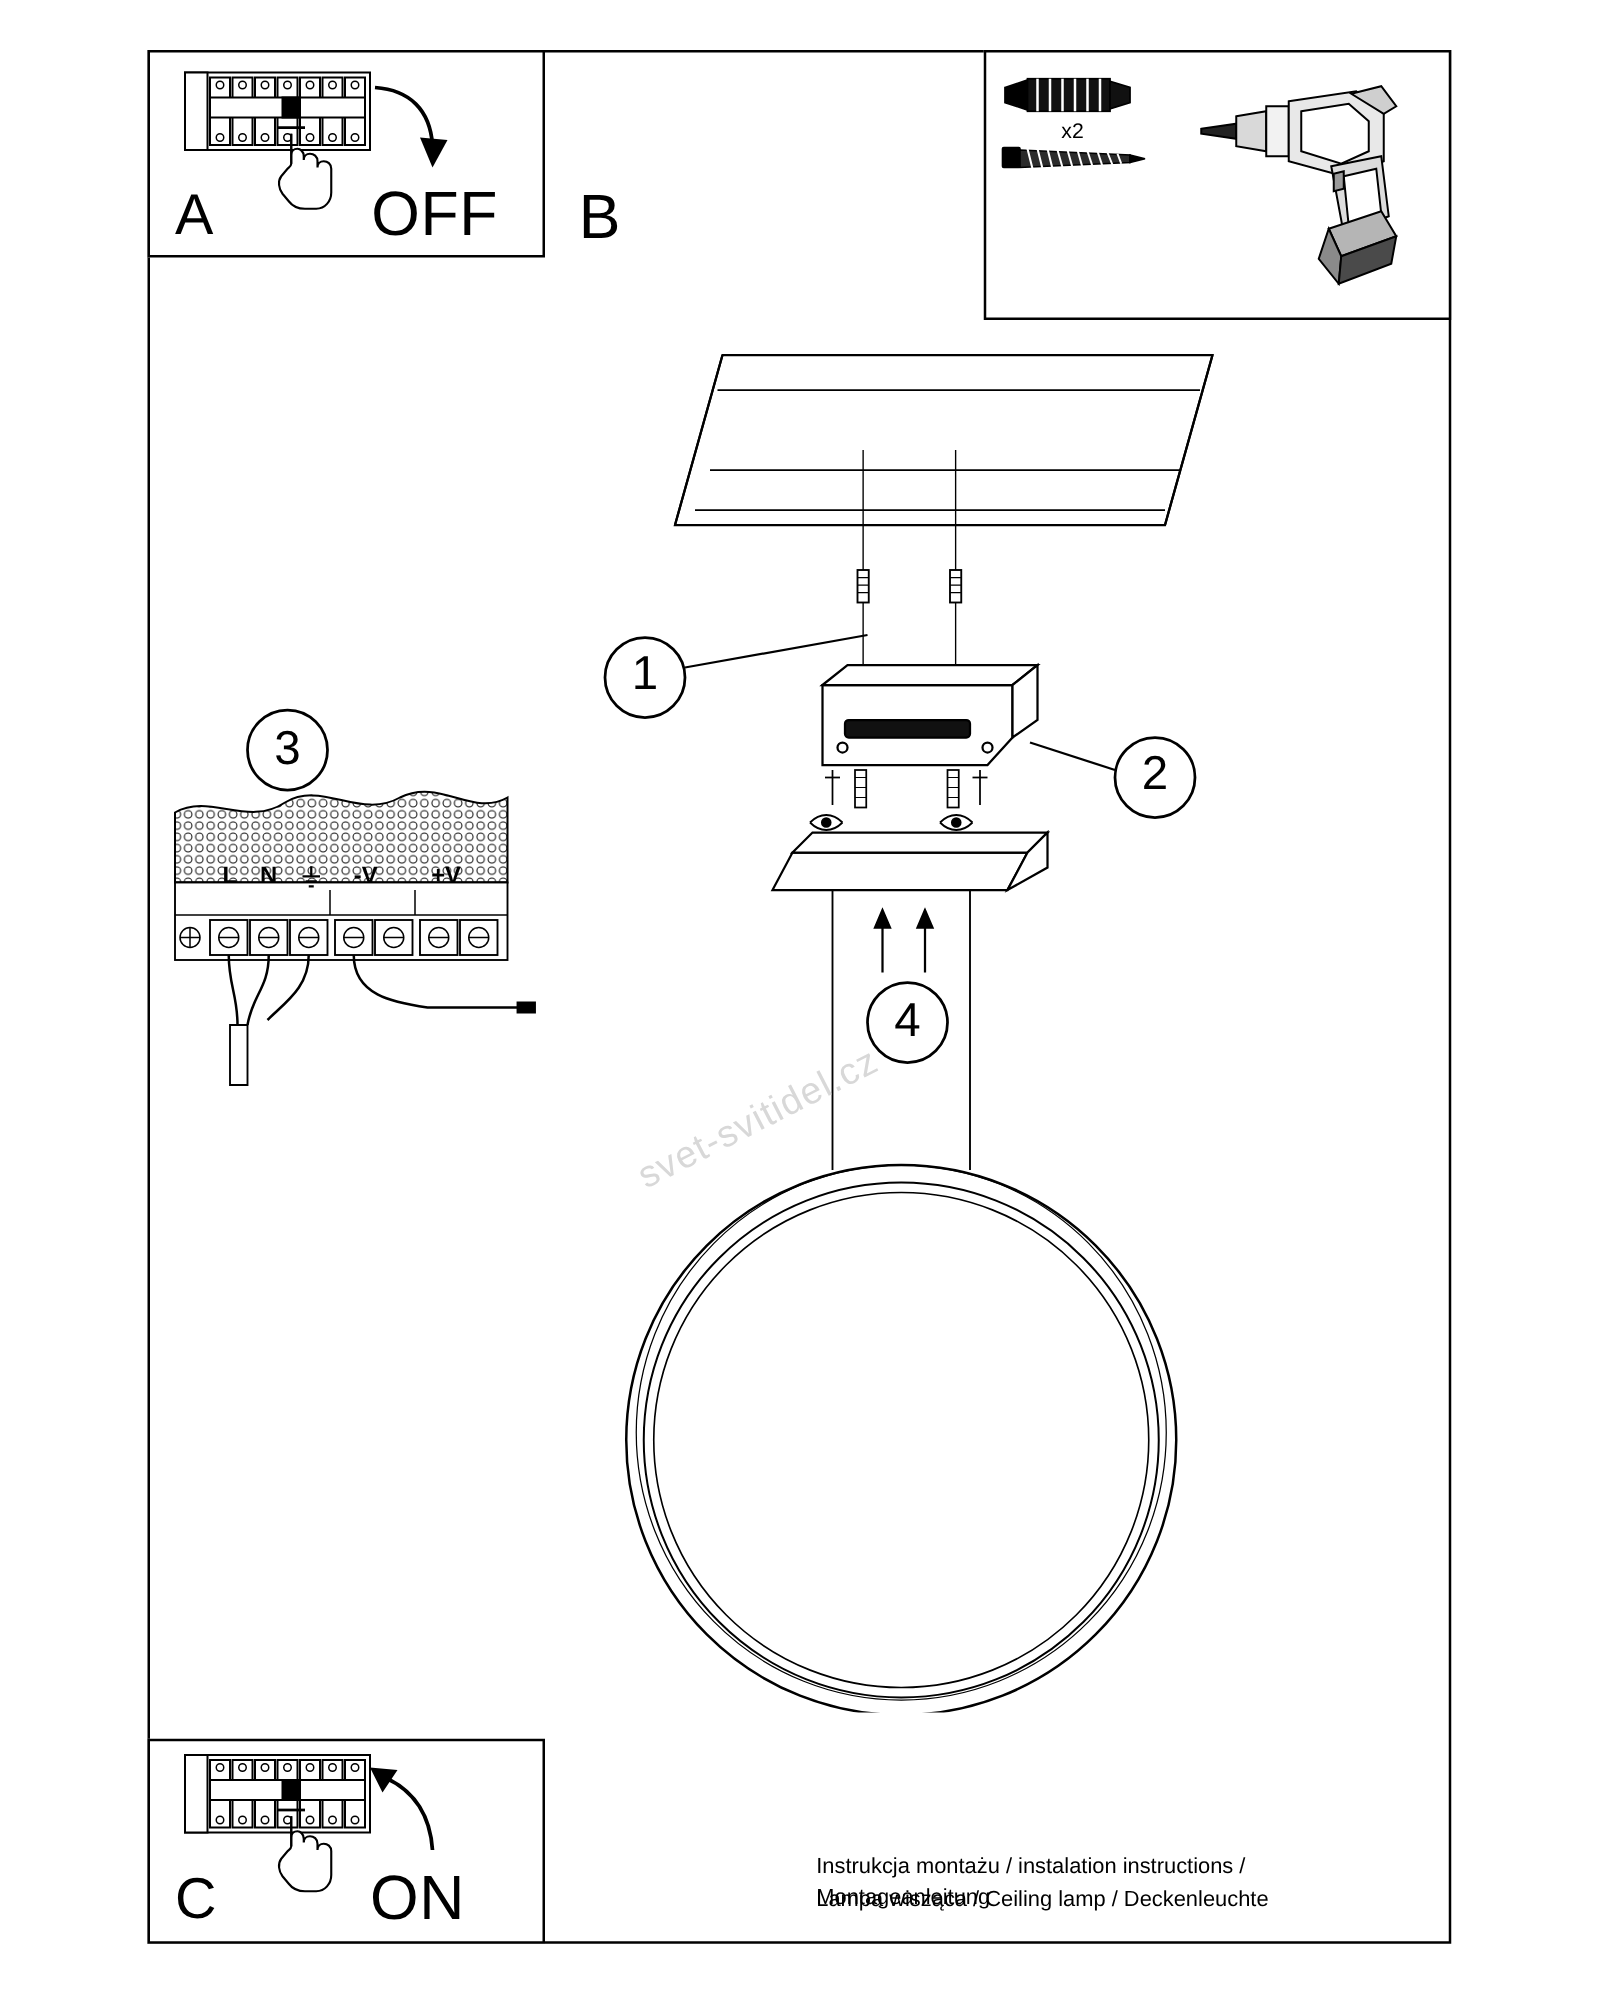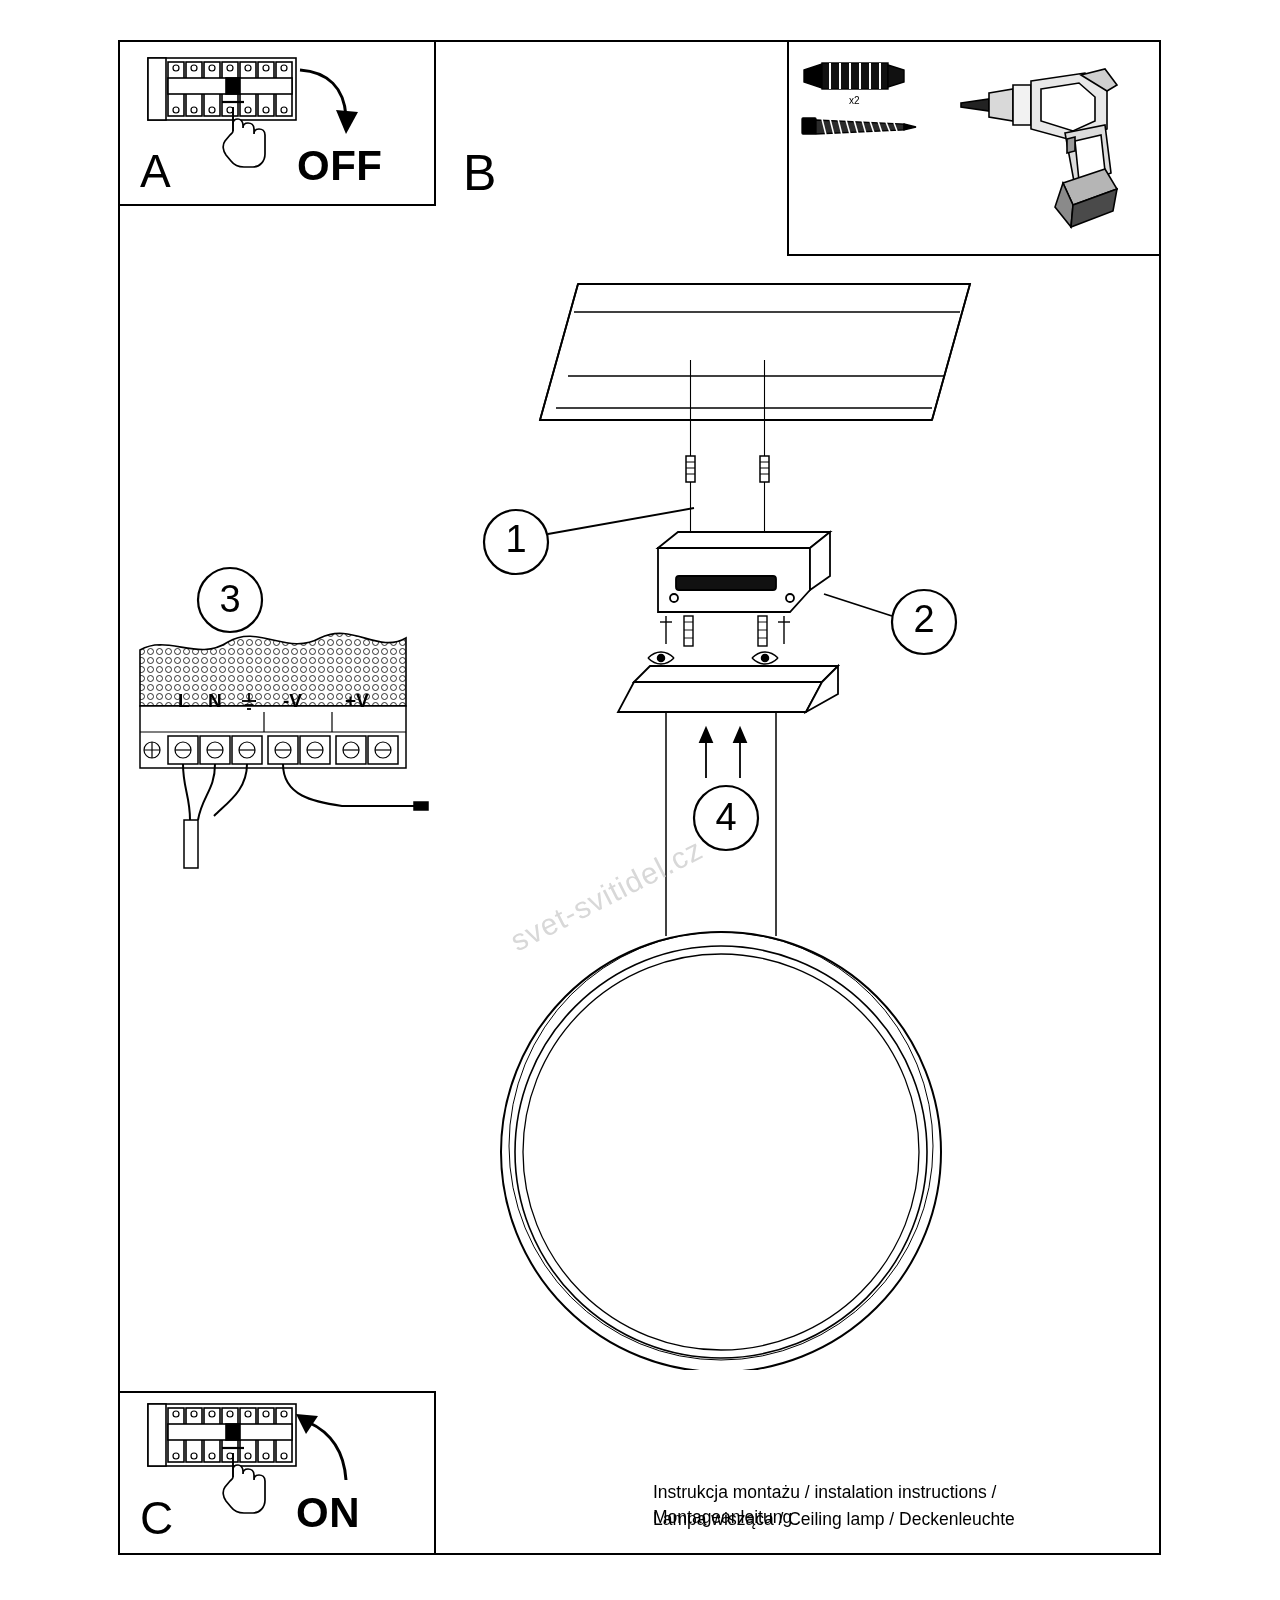--- a/index.html
+++ b/index.html
@@ -42,42 +42,42 @@
 
   .letter {
     position: absolute;
     font-size: 46px;
     font-weight: 400;
     font-family: "Liberation Sans", sans-serif;
     line-height: 1;
   }
   .word {
     position: absolute;
-    font-size: 42px;
-    font-weight: 700;
+    font-size: 50px;
+    font-weight: 400;
     letter-spacing: 0.5px;
     font-family: "Liberation Sans", sans-serif;
   }
   .caption {
     position: absolute;
     font-size: 17.5px;
     line-height: 25px;
     color: #000;
     white-space: pre-line;
     font-family: "Liberation Sans", sans-serif;
   }
   .term-label {
     position: absolute;
     font-size: 19px;
     font-weight: 700;
     font-family: "Liberation Sans", sans-serif;
   }
   .xlabel {
     position: absolute;
-    font-size: 10px;
+    font-size: 17px;
     font-family: "Liberation Sans", sans-serif;
   }
   .stepnum {
     position: absolute;
     font-size: 38px;
     font-family: "Liberation Sans", sans-serif;
     text-align: center;
   }
   .watermark {
     position: absolute;

